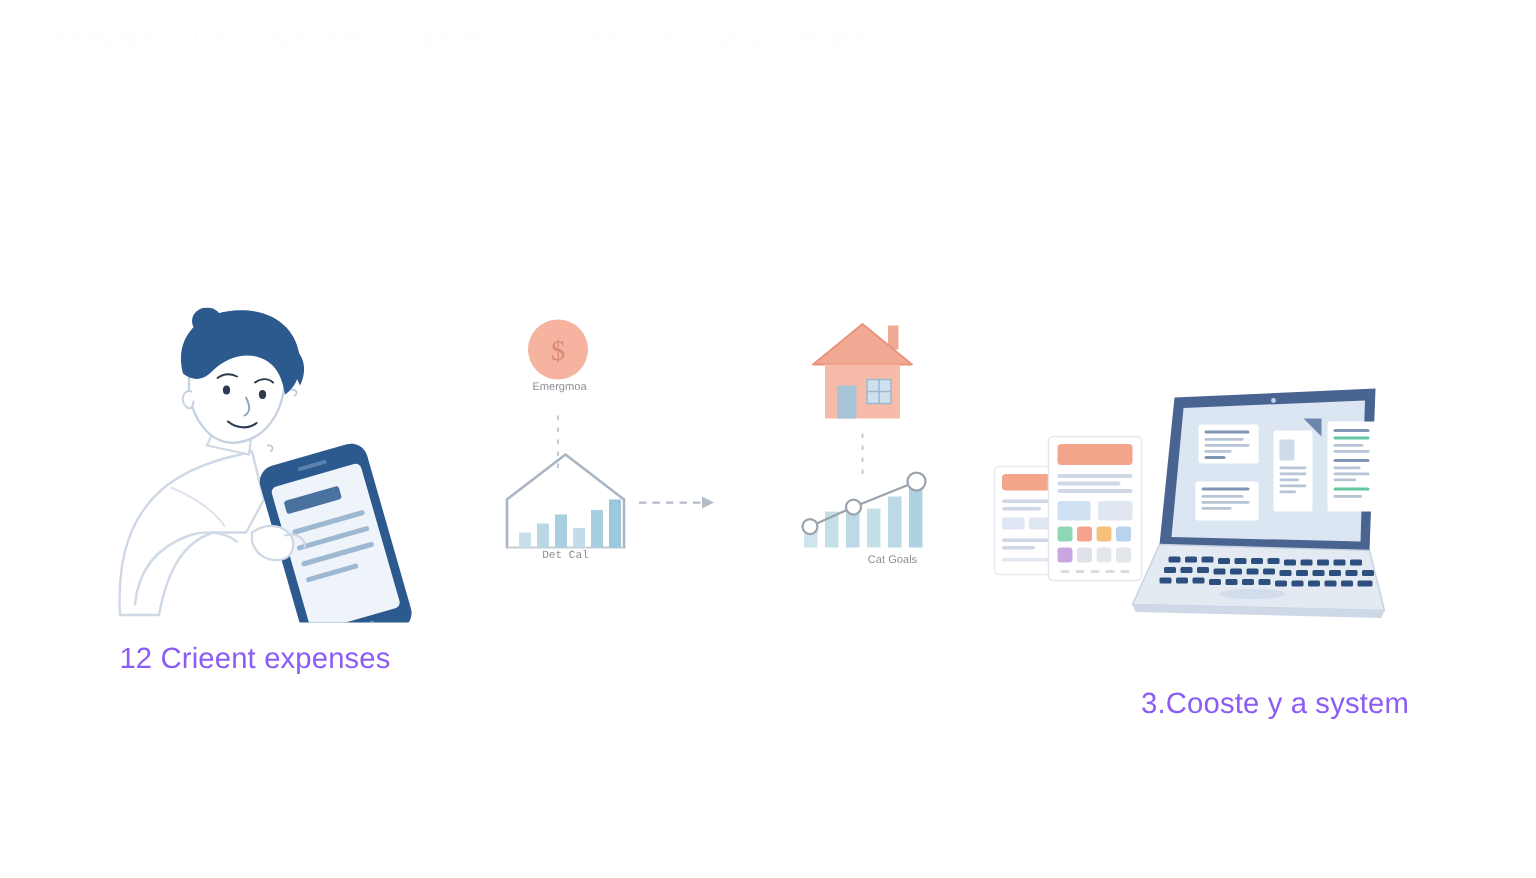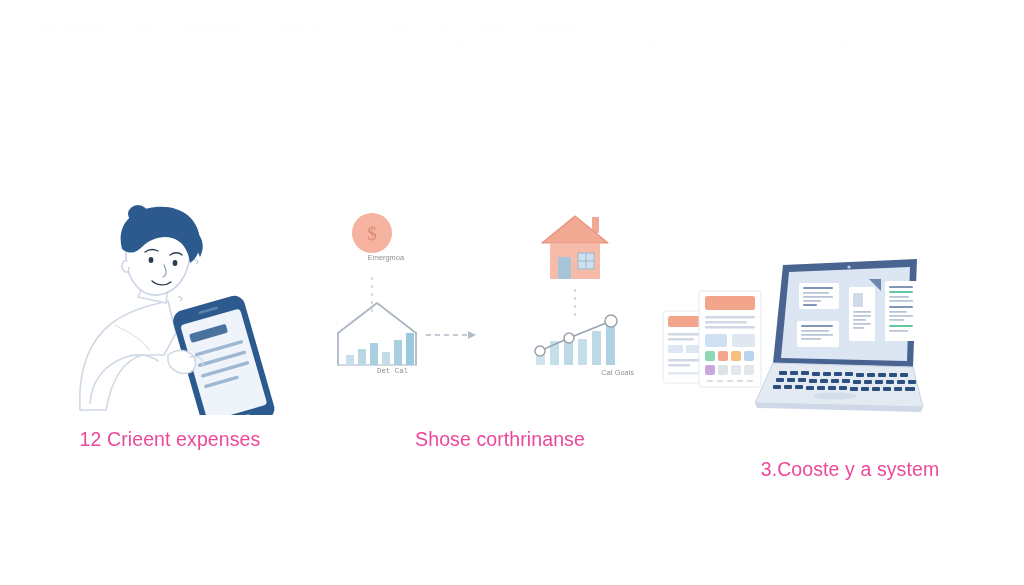--- a/index.html
+++ b/index.html
@@ -36,21 +36,21 @@
     color: #fcfdfd;
   }
 
   
   .panel { position: absolute; }
 
   .caption {
     position: absolute;
     text-align: center;
     font-size: 19.5px;
-    color: #ec4899;
+    color: #8b5cf6;
     letter-spacing: .1px;
     white-space: nowrap;
     font-family: "Liberation Sans", sans-serif;
   }
 
   
   #panel-person { left: 72px; top: 205px; width: 205px; height: 210px; }
   #cap-1 { left: 0; top: 428px; width: 340px; }
 
   
@@ -61,21 +61,21 @@
   #panel-goals { left: 520px; top: 205px; width: 150px; height: 185px; }
   #cap-3 { left: 690px; top: 428px; width: 320px; margin-top: 30px; }
 
   
   #panel-system { left: 655px; top: 255px; width: 270px; height: 165px; }
 
   .mini-label {
     position: absolute;
     font-size: 7.4px;
     color: #8c8f95;
-    text-align: right;
+    text-align: center;
     white-space: nowrap;
     font-family: "Liberation Sans", sans-serif;
   }
 </style>
 </head>
 <body>
 
 <div id="stage">
 
   <div class="ghost-row">
@@ -183,21 +183,20 @@
 
       <g>
         <line x1="96" y1="130" x2="138" y2="130" stroke="#b3bcc7" stroke-width="1.5" stroke-dasharray="5 4"></line>
         <path d="M138 126 L146 130 L138 134 Z" fill="#b3bcc7"></path>
       </g>
     </svg>
     <div class="mini-label" style="left:12px; top:48px; width:62px;">Emergmoa</div>
     <div class="mini-label" style="left:16px; top:162px; width:62px;font-family:Liberation Mono, monospace;">Det Cal</div>
   </div>
 
-  <div class="caption" id="cap-2">Shose corthrinanse</div>
 
   <div class="panel" id="panel-goals">
     <svg width="150" height="185" viewBox="0 0 150 185">
 
       <rect x="72" y="12" width="7" height="16" fill="#f2a994"></rect>
 
       <path d="M22 38 L55 11 L88 38 Z" fill="#f2a994" stroke="#e8927b" stroke-width="1.2" stroke-linejoin="round"></path>
 
       <rect x="30" y="38" width="50" height="36" fill="#f7bca9"></rect>
 

